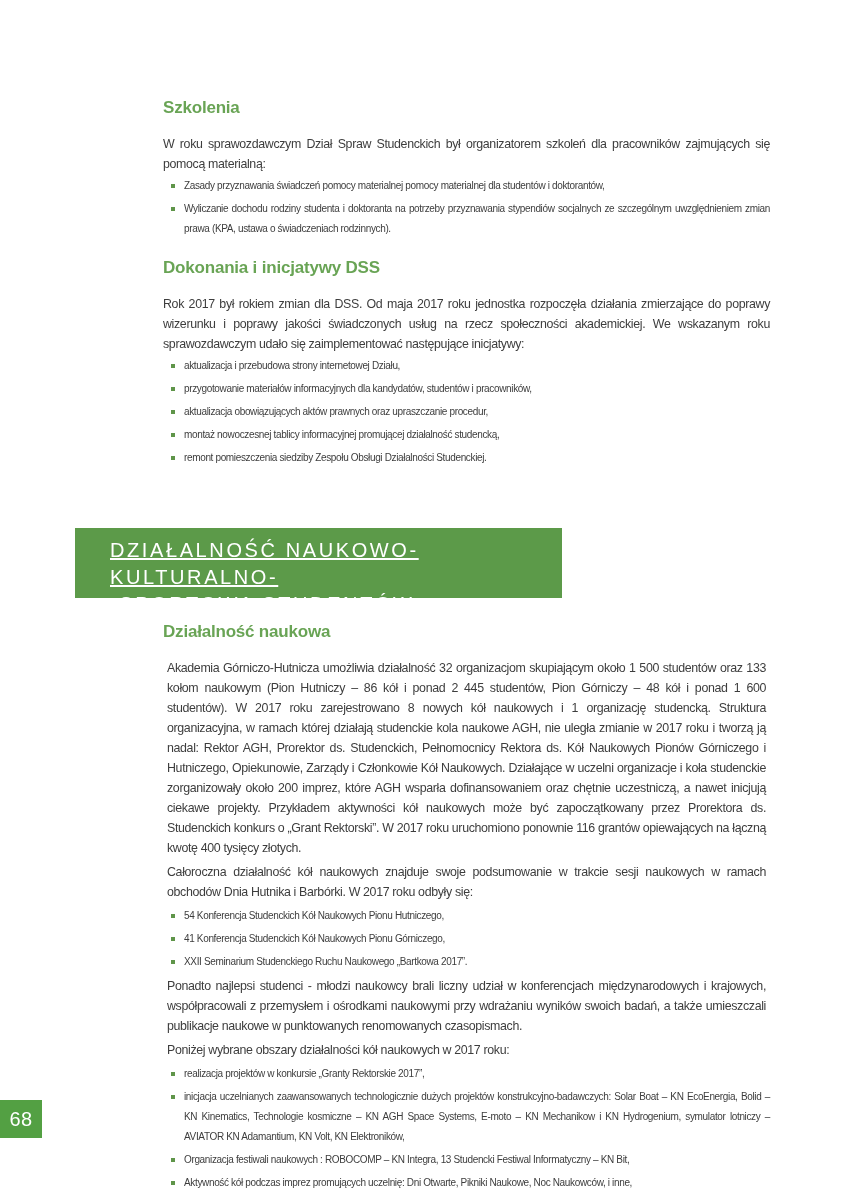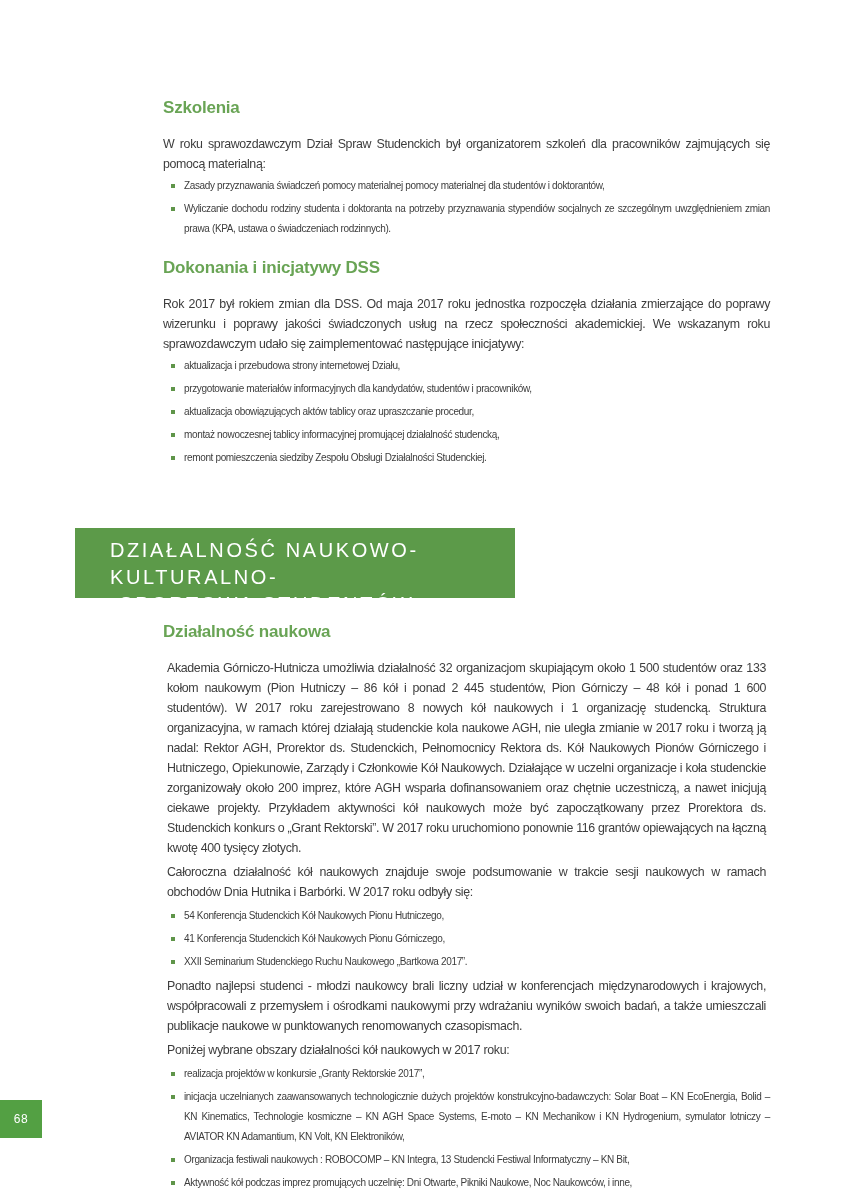--- a/index.html
+++ b/index.html
@@ -24,50 +24,51 @@
   ul.bullets{list-style:none;margin:2px 0 0 0;padding:0;}
   ul.bullets li{
     position:relative;padding-left:21px;margin:0 0 3px 0;
     font-size:10px;line-height:20px;letter-spacing:-0.35px;text-align:justify;
   }
   ul.bullets li::before{
     content:"";position:absolute;left:8px;top:8px;width:4px;height:4px;
     background:#5f9549;
   }
   .banner{
-    position:absolute;left:75px;top:528px;width:440px;height:70px;
+    position:absolute;left:75px;top:528px;width:487px;height:70px;
     background:#5c9a49;color:#ffffff;box-sizing:border-box;
     padding:9px 0 0 35px;
+    text-decoration:underline;
   }
   .banner .banner-line{
     font-size:20px;line-height:27px;letter-spacing:2.6px;font-weight:400;
   }
   .page-badge{
     position:absolute;left:0;top:1100px;width:42px;height:38px;
     background:#53a043;color:#ffffff;display:flex;align-items:center;
-    justify-content:center;font-size:12px;letter-spacing:0.5px;
+    justify-content:center;font-size:20px;letter-spacing:0.5px;
   }
 </style>
 </head>
 <body>
 
 <div class="col col-top">
   <h2 class="green-heading">Szkolenia</h2>
   <p class="body lead">W roku sprawozdawczym Dział Spraw Studenckich był organizatorem szkoleń dla pracowników zajmujących się pomocą materialną:</p>
   <ul class="bullets">
     <li>Zasady przyznawania świadczeń pomocy materialnej pomocy materialnej dla studentów i doktorantów,</li>
     <li>Wyliczanie dochodu rodziny studenta i doktoranta na potrzeby przyznawania stypendiów socjalnych ze szczególnym uwzględnieniem zmian prawa (KPA, ustawa o świadczeniach rodzinnych).</li>
   </ul>
 
   <h2 class="green-heading second">Dokonania i inicjatywy DSS</h2>
   <p class="body lead">Rok 2017 był rokiem zmian dla DSS. Od maja 2017 roku jednostka rozpoczęła działania zmierzające do poprawy wizerunku i poprawy jakości świadczonych usług na rzecz społeczności akademickiej. We wskazanym roku sprawozdawczym udało się zaimplementować następujące inicjatywy:</p>
   <ul class="bullets">
     <li>aktualizacja i przebudowa strony internetowej Działu,</li>
     <li>przygotowanie materiałów informacyjnych dla kandydatów, studentów i pracowników,</li>
-    <li>aktualizacja obowiązujących aktów tablicy oraz upraszczanie procedur,</li>
+    <li>aktualizacja obowiązujących aktów prawnych oraz upraszczanie procedur,</li>
     <li>montaż nowoczesnej tablicy informacyjnej promującej działalność studencką,</li>
     <li>remont pomieszczenia siedziby Zespołu Obsługi Działalności Studenckiej.</li>
   </ul>
 </div>
 
 <div class="banner">
   <div class="banner-line">DZIAŁALNOŚĆ NAUKOWO-KULTURALNO-</div>
   <div class="banner-line">-SPORTOWA STUDENTÓW</div>
 </div>
 

